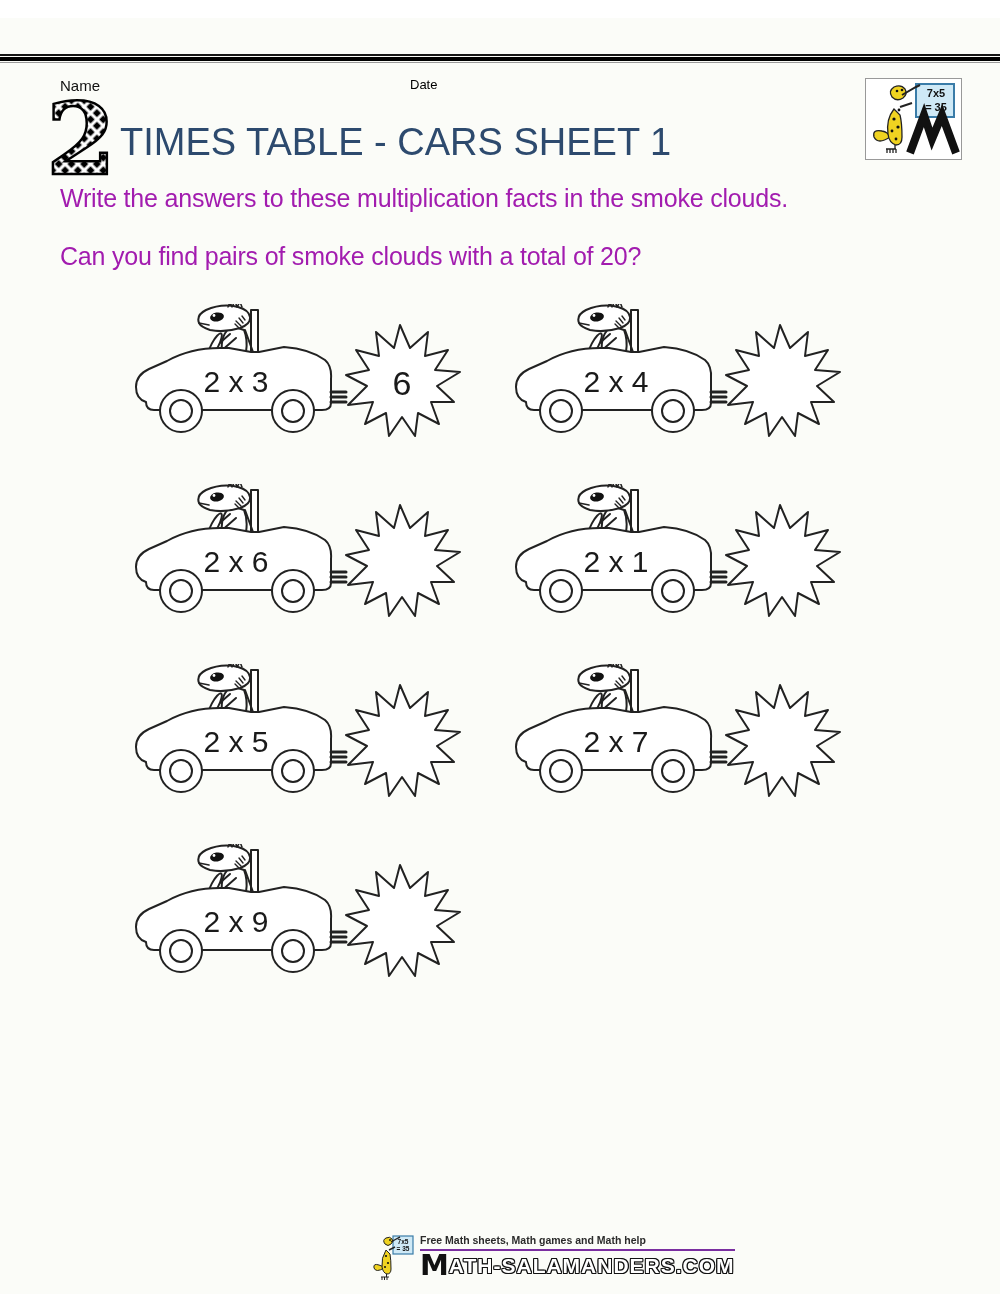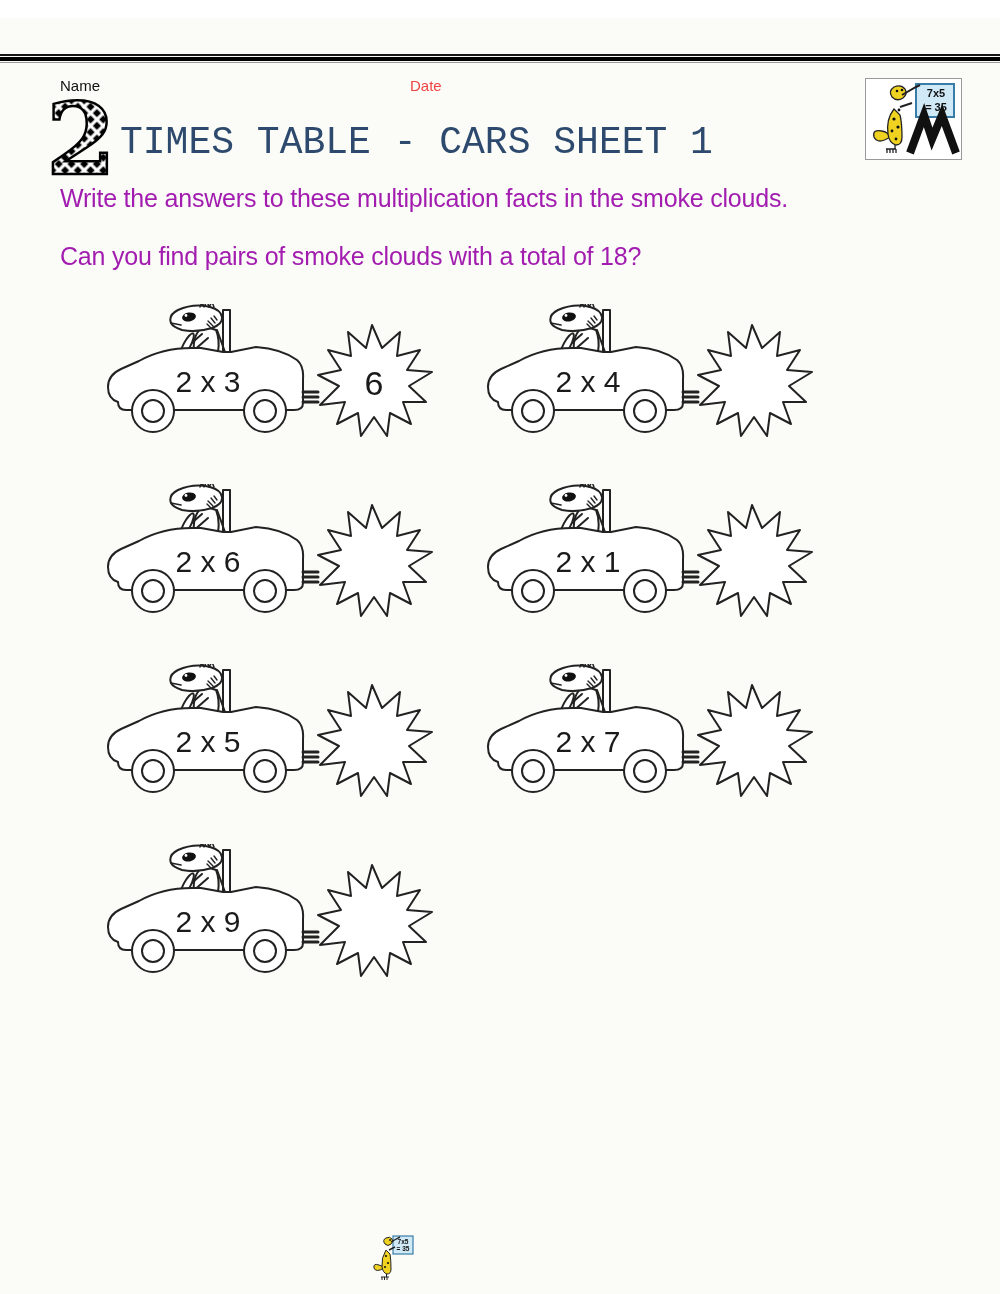--- a/index.html
+++ b/index.html
@@ -13,41 +13,41 @@
   }
   
   .top-rule{position:absolute;top:36px;left:0;width:1000px;}
   .top-rule .r1{height:2px;background:#151515;}
   .top-rule .g1{height:1px;}
   .top-rule .r2{height:4px;background:#000;}
   .top-rule .g2{height:1px;}
   .top-rule .r3{height:1px;background:#9a9a9a;}
 
   .name-label{position:absolute;left:60px;top:59px;font-size:15px;font-weight:500;color:#111;}
-  .date-label{position:absolute;left:410px;top:59px;font-size:15px;font-weight:500;color:#ef4444;}
+  .date-label{position:absolute;left:410px;top:59px;font-size:13px;font-weight:500;color:#000000;}
 
   .logo-box{
     position:absolute;left:865px;top:60px;width:97px;height:82px;
     background:#fff;border:1px solid #999;box-sizing:border-box;
   }
 
   .big-two{position:absolute;left:46px;top:76px;width:70px;height:84px;overflow:visible;}
 
   .page-title{
     position:absolute;left:120px;top:103px;
-    font-family:Liberation Mono, monospace;
+    font-family:Liberation Sans, sans-serif;
     font-size:38px;font-weight:500;color:#2d4a6e;white-space:nowrap;
   }
 
   .instr{position:absolute;left:60px;color:#a21caf;font-size:25px;letter-spacing:-0.2px;white-space:nowrap;}
   .instr.l1{top:166px;}
   .instr.l2{top:224px;}
 
   .cars-grid{
-    position:absolute;left:104px;top:286px;
+    position:absolute;left:132px;top:286px;
     display:grid;grid-template-columns:335px 335px;
     column-gap:86px;row-gap:32px;gap:45px;
   }
   .unit{width:335px;height:135px;}
   .unit svg{display:block;}
   .unit text{font-family:"Liberation Sans",sans-serif;text-anchor:middle;fill:#1a1a1a;stroke:none;}
   .unit .fact{font-size:30px;}
   .unit .answer{font-size:34px;}
 
   .footer{
@@ -150,21 +150,21 @@
         <circle cx="32" cy="48" r="1.6" fill="#111" stroke="none"></circle>
         <circle cx="26" cy="52" r="1.4" fill="#111" stroke="none"></circle>
         <circle cx="33" cy="31" r="1.4" fill="#111" stroke="none"></circle>
         <circle cx="30" cy="60" r="1.4" fill="#111" stroke="none"></circle>
         <circle cx="31" cy="12" r="1.3" fill="#111" stroke="none"></circle>
       </g>
     </svg>
   </div>
 
   <div class="instr l1">Write the answers to these multiplication facts in the smoke clouds.</div>
-  <div class="instr l2">Can you find pairs of smoke clouds with a total of 18?</div>
+  <div class="instr l2">Can you find pairs of smoke clouds with a total of 20?</div>
 
   <div class="cars-grid">
 
     <div class="unit">
       <svg viewBox="0 0 335 135" width="335" height="135">
         <use href="#car-shape"></use>
         <text class="fact" x="104" y="88">2 x 3</text>
         <use href="#cloud-shape" x="210" y="18"></use>
         <text class="answer" x="270" y="91">6</text>
       </svg>
@@ -241,15 +241,21 @@
         <path d="M 19 8 L 26 4 L 28 3" fill="none" stroke-width="1.4"></path>
         <path d="M 17 16 L 23 13" fill="none" stroke-width="1.4"></path>
         <path d="M 9 43 h 8 M 10 43 v 3 M 12.5 43 v 3 M 15 43 v 3" fill="none"></path>
         <path d="M 14.5 40 L 14.5 43" fill="none"></path>
         <circle cx="18" cy="6" r="0.9" fill="#111" stroke="none"></circle>
         <circle cx="14" cy="22" r="1.1" fill="#111" stroke="none"></circle>
         <circle cx="16" cy="29" r="1.1" fill="#111" stroke="none"></circle>
         <circle cx="13" cy="33" r="1" fill="#111" stroke="none"></circle>
       </g>
     </svg>
+    <div class="footer-col">
+      <div class="footer-tagline">Free Math sheets, Math games and Math help</div>
+      <div class="footer-wordmark">
+        <span class="m">M</span><span class="rest">ATH-SALAMANDERS.COM</span>
+      </div>
+    </div>
   </div>
 
 </div>
 
 </body></html>

